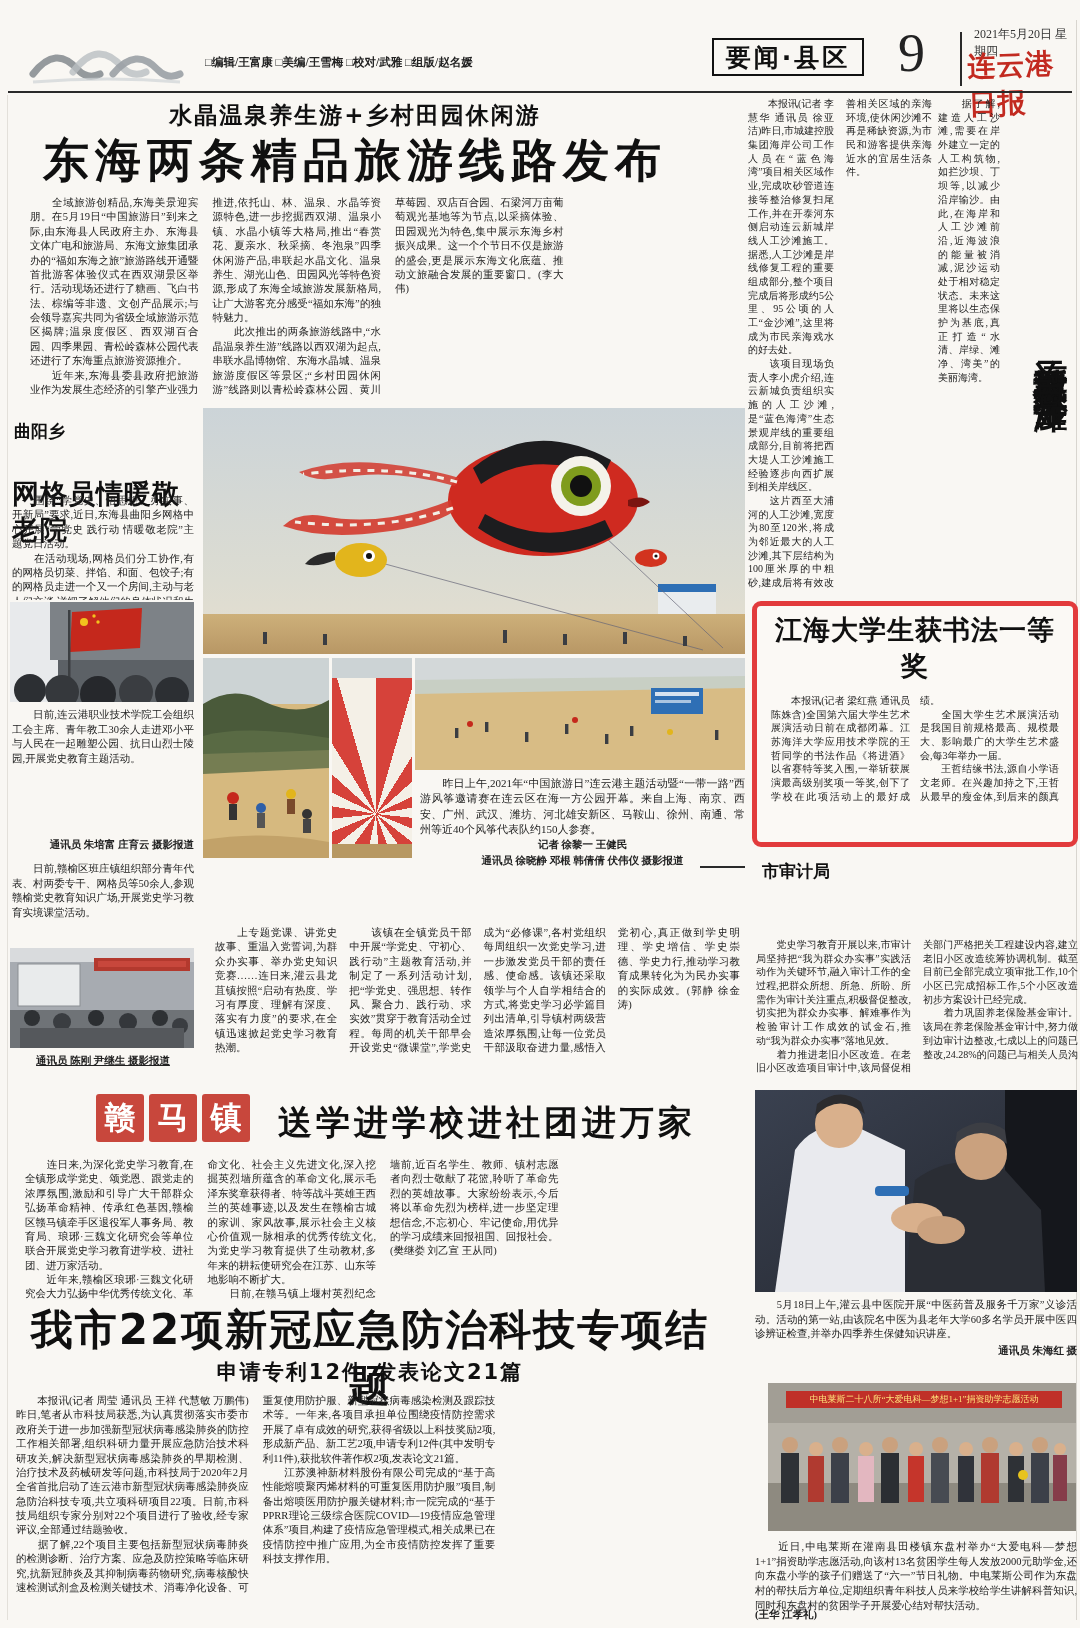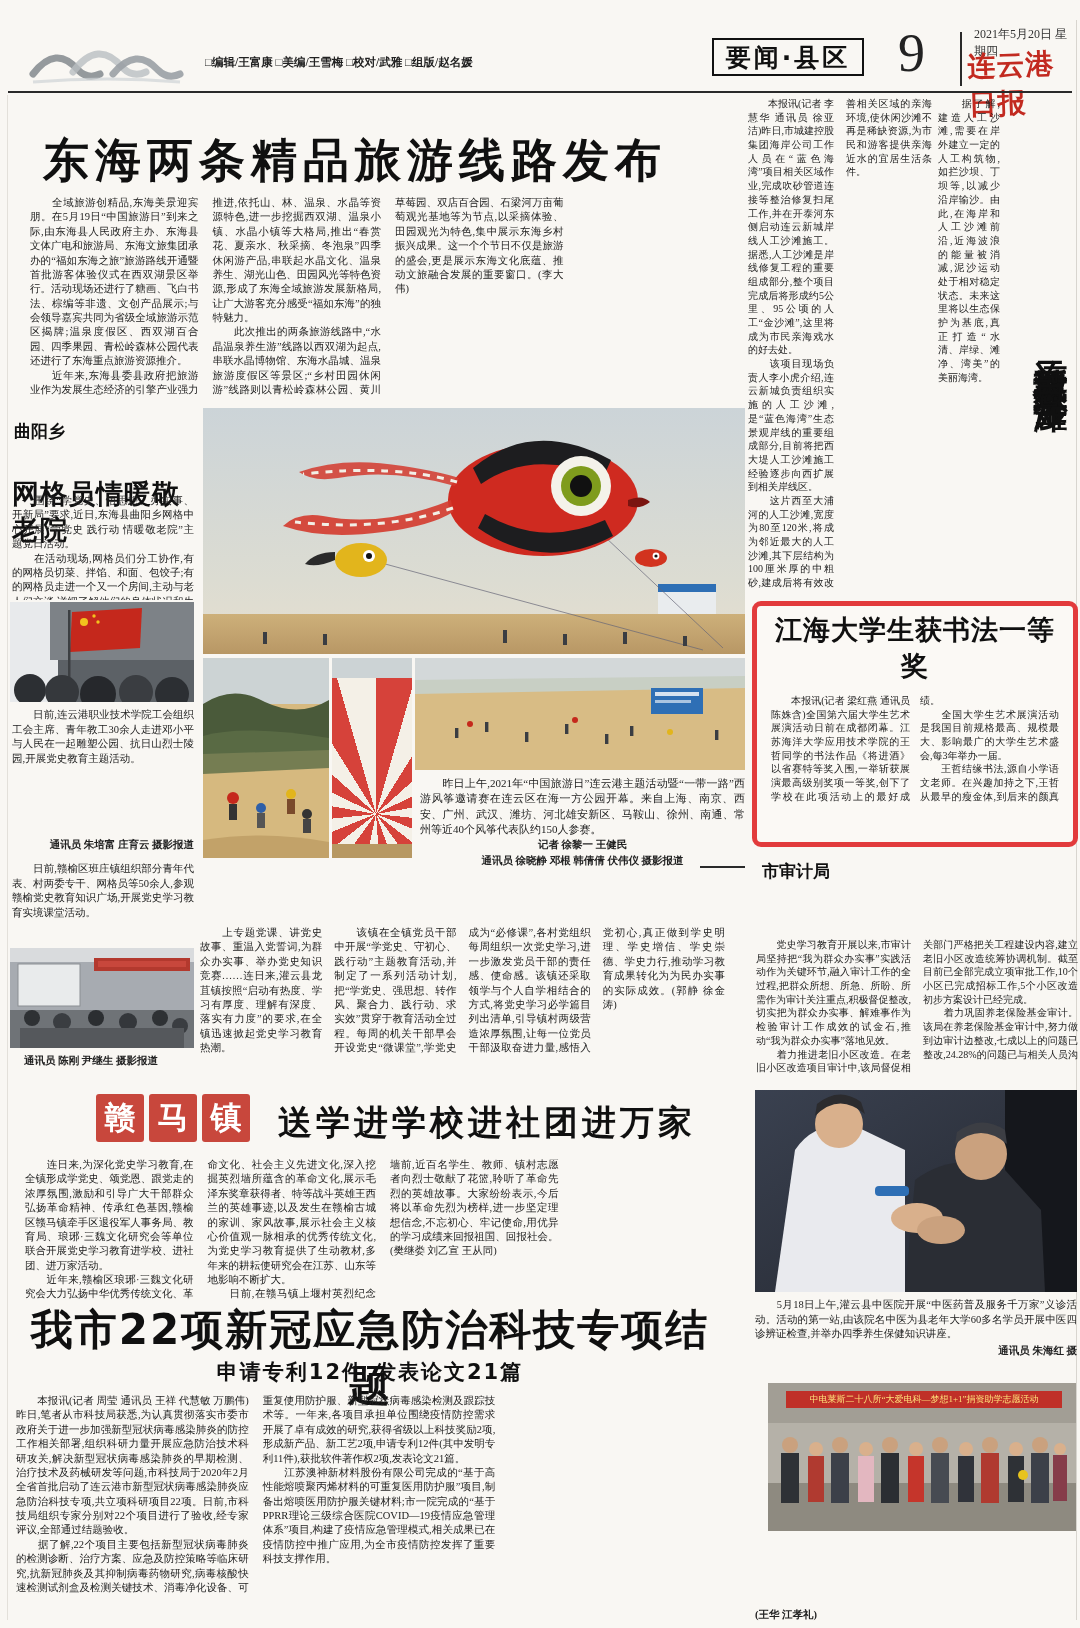--- a/index.html
+++ b/index.html
@@ -34,20 +34,21 @@
   <div class="abs" style="left:205px;top:55px;width:500px;font-size:11.5px;color:#222;font-weight:bold;">□编辑/王富康  □美编/王雪梅  □校对/武雅  □组版/赵名媛</div>
   <div class="abs hl" style="left:712px;top:38px;width:148px;height:34px;border:2.5px solid #111;display:flex;align-items:center;justify-content:center;font-size:25px;letter-spacing:3px;">要闻·县区</div>
   <div class="abs" style="left:898px;top:22px;width:50px;font-size:54px;font-family:'Liberation Serif',serif;color:#222;">9</div>
   <div class="abs rule" style="left:960px;top:32px;width:1.5px;height:54px;"></div>
   <div class="abs" style="left:974px;top:26px;width:104px;font-size:12px;color:#333;">2021年5月20日 星期四</div>
   <div class="abs" style="left:968px;top:46px;width:110px;font-size:28px;font-weight:900;color:#c22a20;font-family:'Liberation Serif',serif;transform:rotate(-2deg);letter-spacing:1px;">连云港日报</div>
   <div class="abs rule" style="left:8px;top:91px;width:1064px;height:2px;"></div>
   <div class="abs" style="left:1076px;top:20px;width:1px;height:1600px;background:#d8d5cf;"></div>
   <div class="abs" style="left:7px;top:95px;width:1px;height:1525px;background:#e3e0da;"></div>
 
+  <div class="abs hl" style="left:30px;top:100px;width:650px;text-align:center;font-size:23px;font-weight:700;letter-spacing:2px;">水晶温泉养生游+乡村田园休闲游</div>
   <div class="abs hl" style="left:20px;top:130px;width:670px;text-align:center;font-size:46px;letter-spacing:6px;">东海两条精品旅游线路发布</div>
   <div class="abs body-text cols4" style="left:30px;top:196px;width:716px;height:208px;">　　全域旅游创精品,东海美景迎宾朋。在5月19日“中国旅游日”到来之际,由东海县人民政府主办、东海县文体广电和旅游局、东海文旅集团承办的“福如东海之旅”旅游路线开通暨首批游客体验仪式在西双湖景区举行。活动现场还进行了糖画、飞白书法、棕编等非遗、文创产品展示;与会领导嘉宾共同为省级全域旅游示范区揭牌;温泉度假区、西双湖百合园、四季果园、青松岭森林公园代表还进行了东海重点旅游资源推介。
 　　近年来,东海县委县政府把旅游业作为发展生态经济的引擎产业强力推进,依托山、林、温泉、水晶等资源特色,进一步挖掘西双湖、温泉小镇、水晶小镇等大格局,推出“春赏花、夏亲水、秋采摘、冬泡泉”四季休闲游产品,串联起水晶文化、温泉养生、湖光山色、田园风光等特色资源,形成了东海全域旅游发展新格局,让广大游客充分感受“福如东海”的独特魅力。
 　　此次推出的两条旅游线路中,“水晶温泉养生游”线路以西双湖为起点,串联水晶博物馆、东海水晶城、温泉旅游度假区等景区;“乡村田园休闲游”线路则以青松岭森林公园、黄川草莓园、双店百合园、石梁河万亩葡萄观光基地等为节点,以采摘体验、田园观光为特色,集中展示东海乡村振兴成果。这一个个节日不仅是旅游的盛会,更是展示东海文化底蕴、推动文旅融合发展的重要窗口。(李大伟)</div>
 
   <div class="abs body-text cols2" style="left:748px;top:97px;width:184px;height:500px;font-size:10px;">　　本报讯(记者 李慧华 通讯员 徐亚洁)昨日,市城建控股集团海岸公司工作人员在“蓝色海湾”项目相关区域作业,完成吹砂管道连接等整治修复扫尾工作,并在开泰河东侧启动连云新城岸线人工沙滩施工。据悉,人工沙滩是岸线修复工程的重要组成部分,整个项目完成后将形成约5公里、95公顷的人工“金沙滩”,这里将成为市民亲海戏水的好去处。
 　　该项目现场负责人李小虎介绍,连云新城负责组织实施的人工沙滩,是“蓝色海湾”生态景观岸线的重要组成部分,目前将把西大堤人工沙滩施工经验逐步向西扩展到相关岸线区。
 　　这片西至大浦河的人工沙滩,宽度为80至120米,将成为邻近最大的人工沙滩,其下层结构为100厘米厚的中粗砂,建成后将有效改善相关区域的亲海环境,使休闲沙滩不再是稀缺资源,为市民和游客提供亲海近水的宜居生活条件。</div>
   <div class="abs body-text" style="left:938px;top:97px;width:62px;height:500px;font-size:10px;">　　据了解,建造人工沙滩,需要在岸外建立一定的人工构筑物,如拦沙坝、丁坝等,以减少沿岸输沙。由此,在海岸和人工沙滩前沿,近海波浪的能量被消减,泥沙运动处于相对稳定状态。未来这里将以生态保护为基底,真正打造“水清、岸绿、滩净、湾美”的美丽海湾。</div>
   <div class="abs hl" style="left:1004px;top:95px;width:70px;height:518px;writing-mode:vertical-rl;font-size:34px;letter-spacing:3px;text-align:center;">连云新城将打造五公里『金沙滩』</div>
@@ -88,21 +89,21 @@
       <rect x="0" y="62" width="184" height="38" fill="#6f7377"></rect>
       <circle cx="22" cy="70" r="8" fill="#2e3134"></circle>
         <circle cx="52" cy="74" r="9" fill="#3a3d41"></circle>
       <circle cx="86" cy="70" r="8" fill="#2b2e31"></circle>
         <circle cx="118" cy="74" r="9" fill="#34373b"></circle>
       <circle cx="150" cy="70" r="8" fill="#2e3134"></circle>
         <circle cx="170" cy="78" r="8" fill="#3a3d41"></circle>
       <rect x="10" y="80" width="164" height="20" fill="#55585c"></rect>
     </svg>
   </div>
-  <div class="abs caption credit" style="left:24px;top:1054px;width:182px;text-align:left;">通讯员 陈刚 尹继生 摄影报道</div>
+  <div class="abs caption credit" style="left:12px;top:1054px;width:182px;text-align:center;text-decoration:underline;">通讯员 陈刚 尹继生 摄影报道</div>
 
   <div class="abs photo" style="left:203px;top:408px;width:542px;height:246px;">
     <svg width="542" height="246" viewBox="0 0 542 246">
       <defs>
         <linearGradient id="sky" x1="0" y1="0" x2="0" y2="1">
           <stop offset="0" stop-color="#ccd4d8"></stop>
             <stop offset="0.7" stop-color="#dcdcd2"></stop>
             <stop offset="1" stop-color="#e6dfcf"></stop>
         </linearGradient>
         <linearGradient id="sand" x1="0" y1="0" x2="0" y2="1">
@@ -197,21 +198,21 @@
       <circle cx="55" cy="66" r="3" fill="#c5281c"></circle>
         <circle cx="160" cy="62" r="3" fill="#c5281c"></circle>
       <circle cx="255" cy="74" r="3" fill="#e2b51c"></circle>
     </svg>
   </div>
   <div class="abs caption" style="left:420px;top:776px;width:325px;font-size:11px;">　　昨日上午,2021年“中国旅游日”连云港主题活动暨“一带一路”西游风筝邀请赛在连云区在海一方公园开幕。来自上海、南京、西安、广州、武汉、潍坊、河北雄安新区、马鞍山、徐州、南通、常州等近40个风筝代表队约150人参赛。</div>
   <div class="abs caption credit" style="left:420px;top:838px;width:325px;text-align:center;">记者 徐黎一 王健民</div>
   <div class="abs caption credit" style="left:420px;top:854px;width:325px;text-align:center;">通讯员 徐晓静 邓根 韩倩倩 伏伟仪 摄影报道</div>
 
   <div class="abs rule" style="left:700px;top:866px;width:45px;height:1.5px;"></div>
-  <div class="abs body-text cols4" style="left:200px;top:926px;width:525px;height:138px;column-gap:12px;">　　上专题党课、讲党史故事、重温入党誓词,为群众办实事、举办党史知识竞赛……连日来,灌云县龙苴镇按照“启动有热度、学习有厚度、理解有深度、落实有力度”的要求,在全镇迅速掀起党史学习教育热潮。
+  <div class="abs body-text cols4" style="left:215px;top:926px;width:525px;height:138px;column-gap:12px;">　　上专题党课、讲党史故事、重温入党誓词,为群众办实事、举办党史知识竞赛……连日来,灌云县龙苴镇按照“启动有热度、学习有厚度、理解有深度、落实有力度”的要求,在全镇迅速掀起党史学习教育热潮。
 　　该镇在全镇党员干部中开展“学党史、守初心、践行动”主题教育活动,并制定了一系列活动计划,把“学党史、强思想、转作风、聚合力、践行动、求实效”贯穿于教育活动全过程。每周的机关干部早会开设党史“微课堂”,学党史成为“必修课”,各村党组织每周组织一次党史学习,进一步激发党员干部的责任感、使命感。该镇还采取领学与个人自学相结合的方式,将党史学习必学篇目列出清单,引导镇村两级营造浓厚氛围,让每一位党员干部汲取奋进力量,感悟入党初心,真正做到学史明理、学史增信、学史崇德、学史力行,推动学习教育成果转化为为民办实事的实际成效。(郭静 徐金涛)</div>
 
   <div class="abs" style="left:752px;top:601px;width:326px;height:246px;border:5px solid #e23b3c;border-radius:9px;background:#fbf9f5;box-sizing:border-box;">
     <div class="hl" style="margin:6px 12px 0;font-size:27px;letter-spacing:1px;text-align:center;">江海大学生获书法一等奖</div>
     <div class="body-text cols2" style="margin:10px 14px 0;height:118px;font-size:10px;column-gap:10px;">　　本报讯(记者 梁红燕 通讯员 陈姝含)全国第六届大学生艺术展演活动日前在成都闭幕。江苏海洋大学应用技术学院的王哲同学的书法作品《将进酒》以省赛特等奖入围,一举斩获展演最高级别奖项一等奖,创下了学校在此项活动上的最好成绩。
 　　全国大学生艺术展演活动是我国目前规格最高、规模最大、影响最广的大学生艺术盛会,每3年举办一届。
 　　王哲结缘书法,源自小学语文老师。在兴趣加持之下,王哲从最早的瘦金体,到后来的颜真卿、李北海、陆柬之、文征明、祝枝山、赵孟頫等,各家诸帖都有所临习。被问及他书法小成的奥秘,王哲说,学习书法一定要多读帖,博采众长才能拓宽思路。</div>
   </div>
 
   <div class="abs hl" style="left:762px;top:860px;width:120px;font-size:17px;">市审计局</div>
@@ -288,15 +289,16 @@
         <circle cx="272" cy="62" r="8" fill="#caa17e"></circle>
           <rect x="263" y="70" width="18" height="50" fill="#3c4049"></rect>
         <circle cx="292" cy="66" r="6" fill="#d9b08c"></circle>
           <rect x="285" y="72" width="14" height="46" fill="#863c4a"></rect>
         <circle cx="255" cy="92" r="5" fill="#e7c31d"></circle>
       </g>
     </svg>
     <div style="position:absolute;left:6%;top:8px;width:88%;background:#c03028;color:#ffe27a;
                 font-size:9px;line-height:1.2;text-align:center;padding:3px 2px;font-weight:normal;">中电莱斯二十八所“大爱电科—梦想1+1”捐资助学志愿活动</div>
   </div>
+  <div class="abs caption" style="left:755px;top:1540px;width:322px;">　　近日,中电莱斯在灌南县田楼镇东盘村举办“大爱电科—梦想1+1”捐资助学志愿活动,向该村13名贫困学生每人发放2000元助学金,还向东盘小学的孩子们赠送了“六一”节日礼物。中电莱斯公司作为东盘村的帮扶后方单位,定期组织青年科技人员来学校给学生讲解科普知识,同时和东盘村的贫困学子开展爱心结对帮扶活动。</div>
   <div class="abs caption credit" style="left:755px;top:1608px;width:322px;">(王华 江孝礼)</div>
 
 </div>
 
 </body></html>

